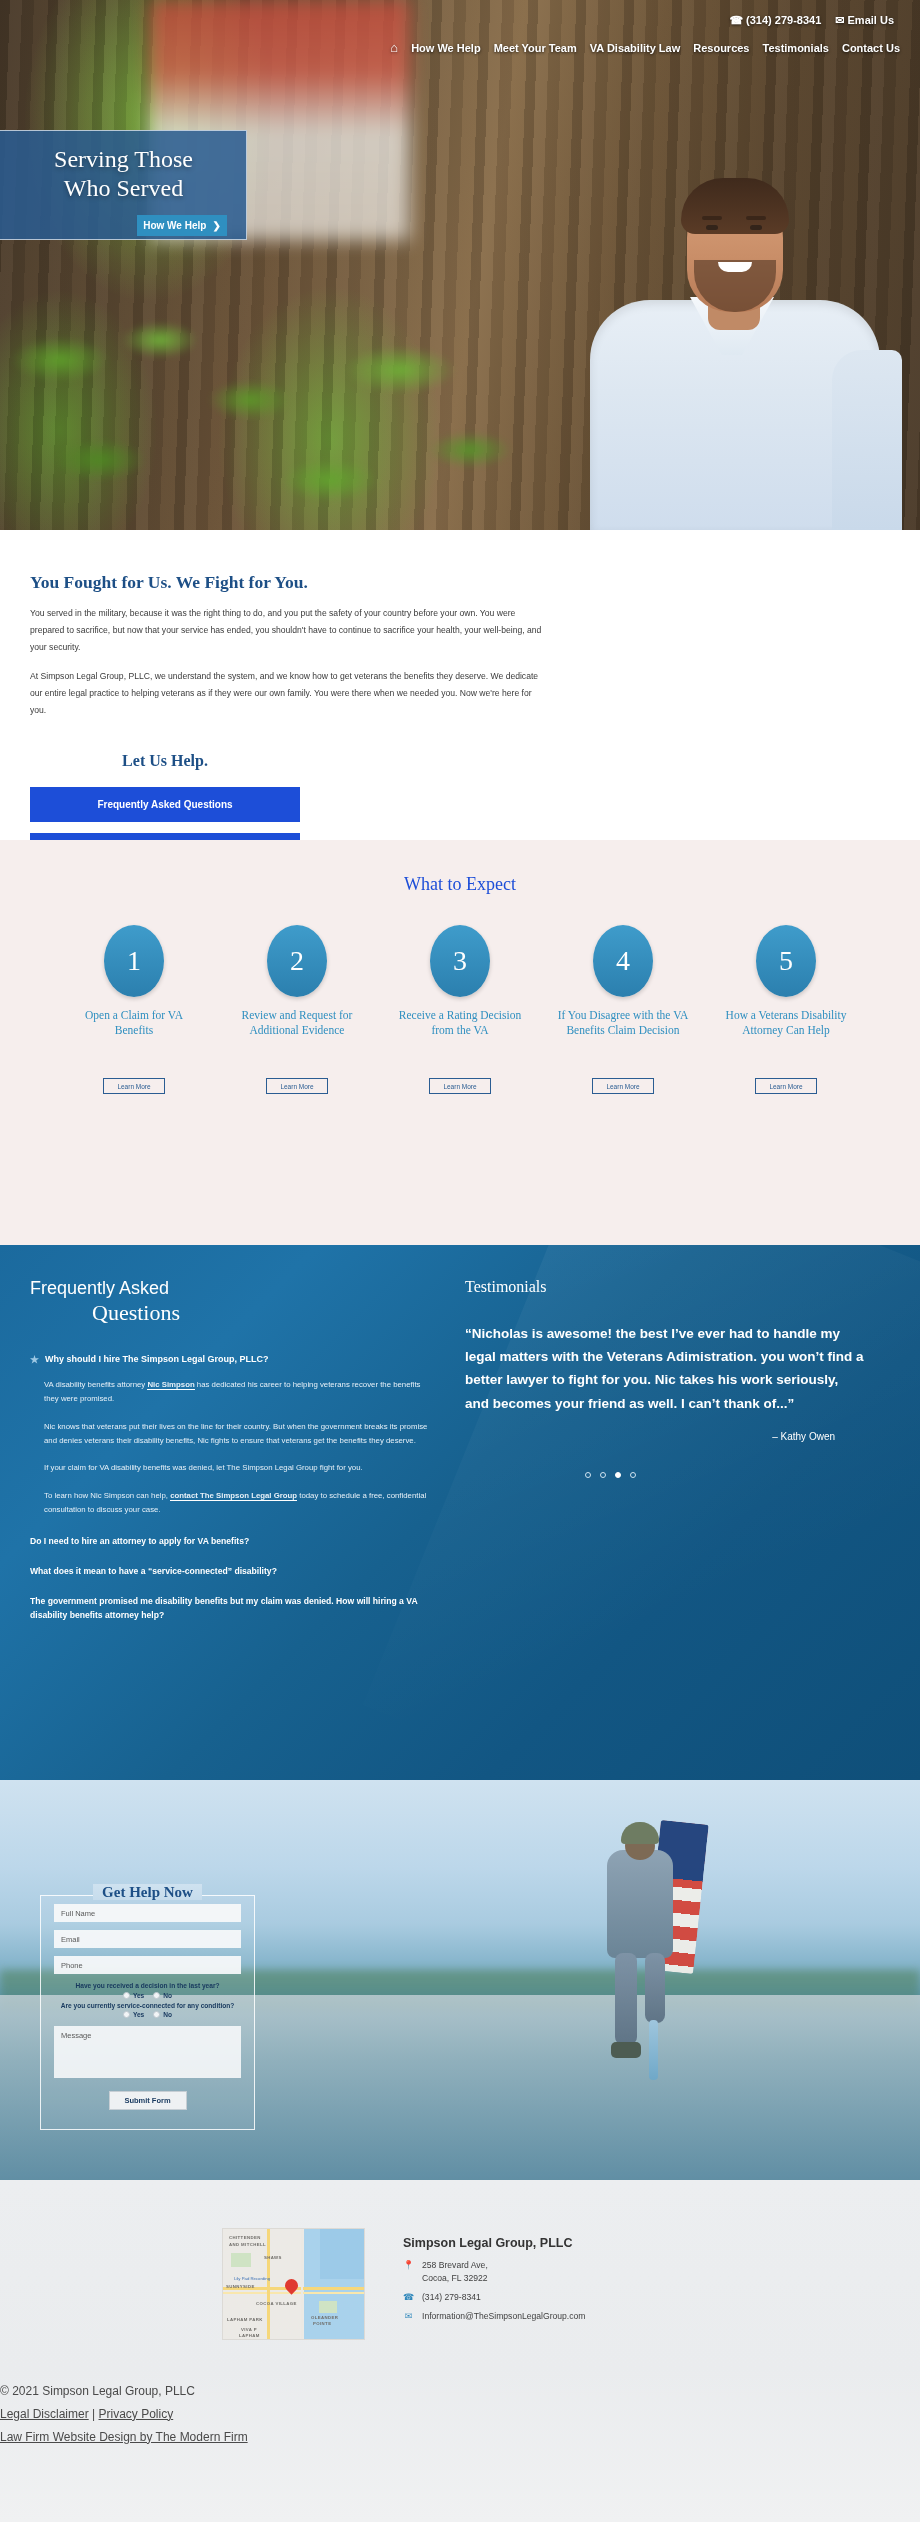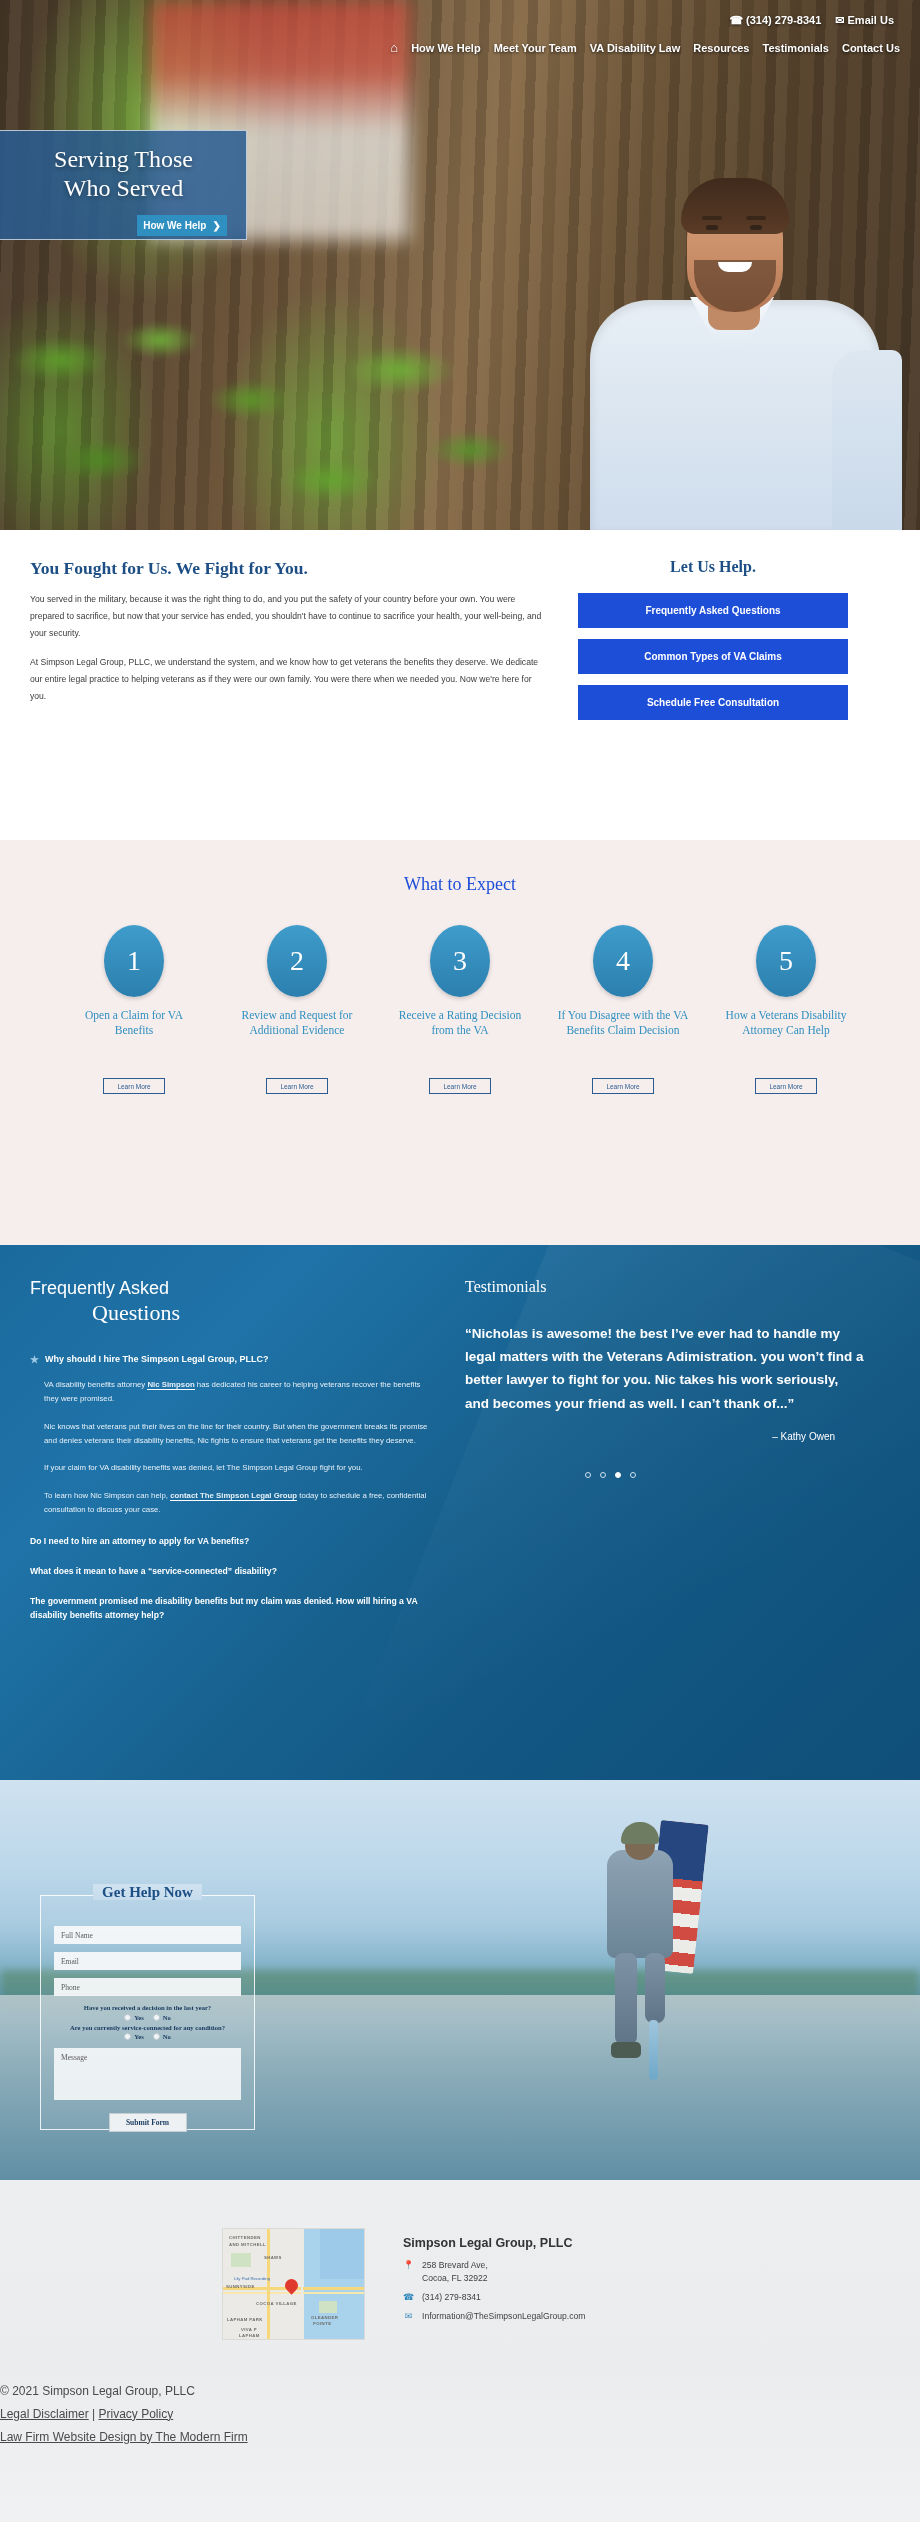--- a/index.html
+++ b/index.html
@@ -148,21 +148,21 @@
     text-shadow:0 2px 4px rgba(0,0,0,.35);
   }
   .hero-btn{
     position:absolute; left:137px; top:215px; width:90px; height:21px;
     background:#2f8fc0; color:#fff; font-size:10px; font-weight:bold;
     display:flex; align-items:center; justify-content:center; gap:6px;
   }
 
   
   .intro{ position:absolute; top:530px; left:0; width:920px; height:310px; background:#fff; }
-  .intro-inner{ width:860px; margin:0 auto; padding-top:28px; display:flex; gap:28px; }
+  .intro-inner{ width:860px; margin:14px auto; padding-top:28px; display:flex; gap:20px;flex-direction:column; }
   .intro-left{ width:520px; }
   .intro-h{
     font-family:"Liberation Serif", serif; color:#1d4f86;
     font-size:17.5px; font-weight:bold; margin-bottom:12px;
   }
   .intro-p{
     font-size:8.6px; color:#3a3a3a; line-height:1.95; margin-bottom:13px;
   }
   .intro-right{ width:270px; text-align:center; }
   .help-h{
@@ -283,21 +283,21 @@
   }
   .form-title{
     position:absolute; left:40px; top:103px; width:215px; text-align:center;
   }
   .form-title span{
     background:
       linear-gradient(180deg,#cfe2f0 0%,#c6dcec 100%);
     padding:0 9px;
     font-family:"Liberation Serif", serif; color:#1d4f86; font-size:15px; font-weight:bold;
   }
-  .form-fields{ position:absolute; left:54px; top:146px; width:187px;font-family:Liberation Serif, serif; }
+  .form-fields{ position:absolute; left:54px; top:124px; width:187px; }
   .finput{
     height:18px; background:rgba(248,249,250,.93);
     display:flex; align-items:center; padding-left:7px;
     font-size:7.5px; color:#5a5a5a; margin-bottom:8px;
   }
   .fq{ text-align:center; font-size:6.6px; color:#17385e; font-weight:bold; margin-top:3px; }
   .fradios{ display:flex; gap:9px; justify-content:center; align-items:center; margin:2.5px 0 1px; }
   .fradio{ display:flex; gap:3px; align-items:center; font-size:6.6px; color:#17385e; font-weight:bold; }
   .rbtn{ width:7px; height:7px; border-radius:50%; background:#f2f5f7; border:1px solid #bfc8cf; }
   .ftext{

